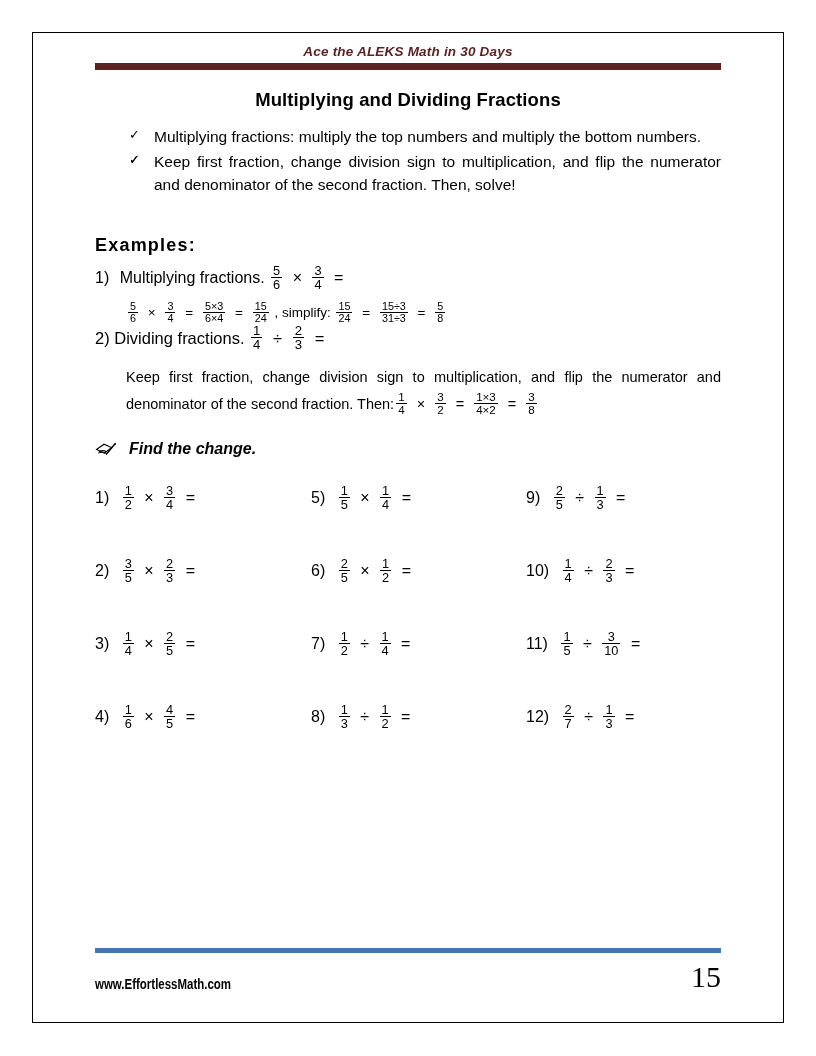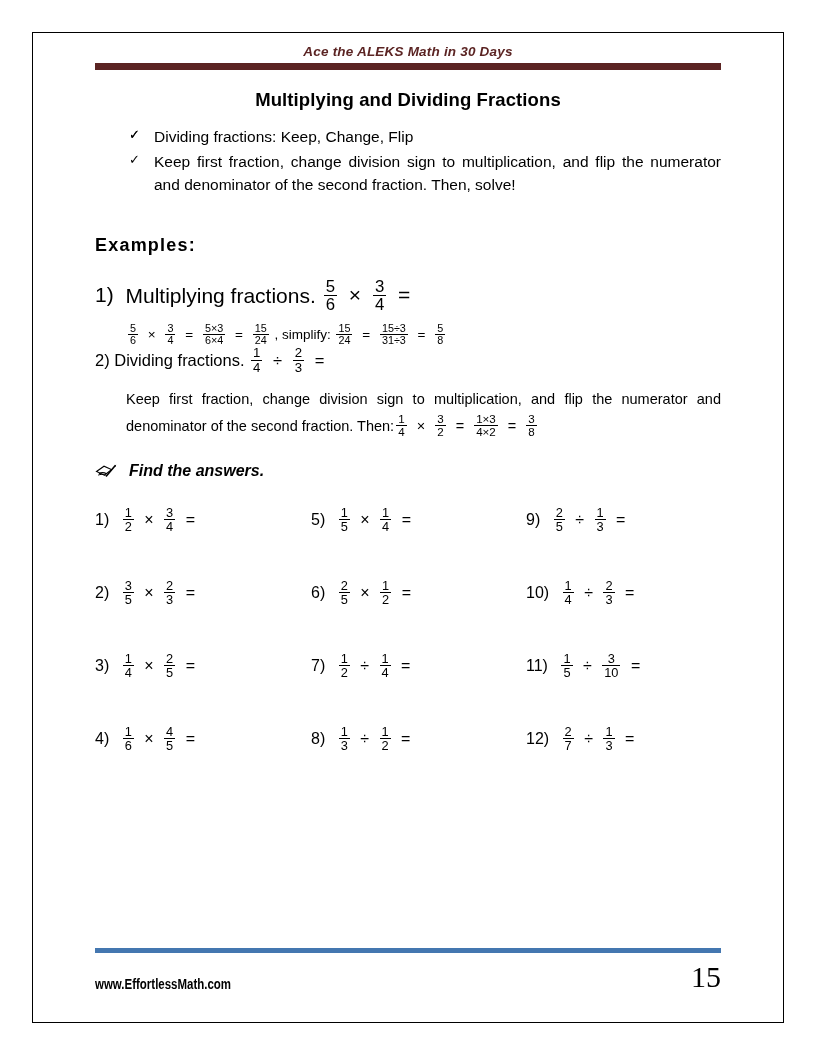--- a/index.html
+++ b/index.html
@@ -116,22 +116,22 @@
   .mfrac .den {
     display: block;
     padding: 0 2px;
     border-top: 1.4px solid #000;
   }
   .op { margin: 0 4px; }
   .mathrow { font-family: "Liberation Sans", sans-serif; }
 
   
   .ex-line {
-    font-size: 21px;
-    margin-top: 22px;
+    font-size: 16px;
+    margin-top: 8px;
     line-height: 1.1;
   }
   .ex-line .lbl { margin-right: 6px; }
   .ex-body {
     margin-left: 31px;
     font-size: 14.5px;
     line-height: 1.55;
     margin-top: 10px;
   }
   .ex-body .calc { font-size: 13.5px; display: block; margin-top: 2px; }
@@ -211,24 +211,24 @@
 
     <div class="runhead">Ace the ALEKS Math in 30 Days</div>
     <div class="rule-top"></div>
 
     <div class="doc-title">Multiplying and Dividing Fractions</div>
 
 
     <ul class="guide">
       <li>
         <span class="tick">✓</span>
+        <span>Multiplying fractions: multiply the top numbers and multiply the bottom numbers.</span>
       </li>
       <li>
         <span class="tick">✓</span>
-        <span>Dividing fractions: Keep, Change, Flip</span>
       </li>
       <li>
         <span class="tick">✓</span>
         <span>Keep first fraction, change division sign to multiplication, and flip the numerator and denominator of the second fraction. Then, solve!</span>
       </li>
     </ul>
 
     <div class="sec-head examples-head">Examples:</div>
 
     <div class="ex-line mathrow">
@@ -325,21 +325,21 @@
     <div class="find-row">
       <span class="pen-icon">
         <svg width="22" height="18" viewBox="0 0 22 18" xmlns="http://www.w3.org/2000/svg">
           <path d="M1.5 9.5 L9 4.2 L16.5 7.6 L9.4 13.2 Z" fill="none" stroke="#000" stroke-width="1.1"></path>
           <path d="M4 11.8 C6 10.4 9 10.4 11.6 11.7" fill="none" stroke="#000" stroke-width="1.1"></path>
           <path d="M3.2 13.1 C5.4 12.1 8.2 12.2 10.6 13.3" fill="none" stroke="#000" stroke-width="1"></path>
           <line x1="11" y1="14.6" x2="20.5" y2="3.2" stroke="#000" stroke-width="1.6"></line>
           <path d="M19.6 4.3 L21.2 2.4 L20.6 4.8 Z" fill="#000"></path>
         </svg>
       </span>
-      <span>Find the answers.</span>
+      <span>Find the change.</span>
     </div>
 
     <div class="ex-grid">
 
       <div class="q mathrow">
         <span class="qn">1)</span>
         <span class="mfrac">
           <span class="num">1</span>
           <span class="den">2</span>
         </span>

